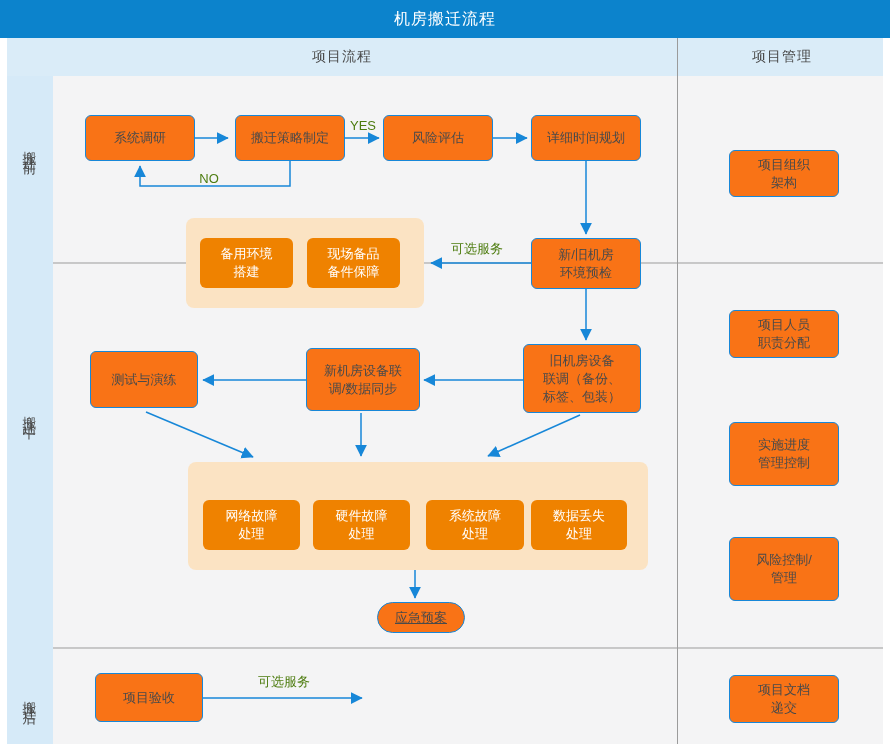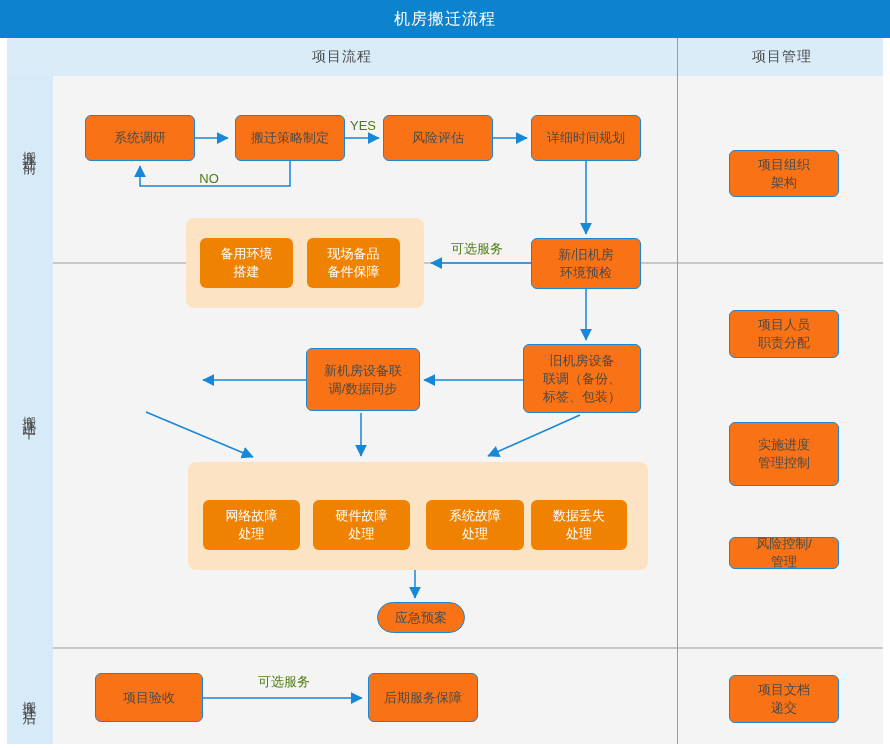--- a/index.html
+++ b/index.html
@@ -20,21 +20,21 @@
 
   .phase{position:absolute;writing-mode:vertical-rl;color:#4a4a4a;font-size:14px;
     letter-spacing:5px;transform:translate(-50%,-50%);white-space:nowrap;}
 
   svg.layer{position:absolute;left:0;top:0;z-index:1;}
   .vdivider{position:absolute;left:677px;top:38px;width:1px;height:706px;background:#9b9b9b;z-index:3;}
 
   .wbox{position:absolute;z-index:2;background:#f97316;border:1px solid #1787d8;border-radius:6px;
     color:#4a4a4a;font-size:13px;line-height:18px;display:flex;align-items:center;justify-content:center;
     text-align:center;white-space:pre-line;box-sizing:border-box;}
-  .pill{border-radius:16px;}
+  .pill{border-radius:16px;text-decoration:underline;}
   .ocontainer{position:absolute;z-index:2;background:#fbe3c3;border-radius:8px;}
   .obox{position:absolute;z-index:2;background:#ef8200;border-radius:6px;color:#ffffff;
     font-size:13px;line-height:18px;display:flex;align-items:center;justify-content:center;
     text-align:center;white-space:pre-line;box-sizing:border-box;}
   .elabel{position:absolute;z-index:2;color:#4d7c0f;font-size:13px;text-align:center;}
 </style>
 </head>
 <body>
 
 <div class="page">
@@ -98,31 +98,31 @@
   <div class="wbox" style="left:235px;top:115px;width:110px;height:46px;">搬迁策略制定</div>
   <div class="wbox" style="left:383px;top:115px;width:110px;height:46px;">风险评估</div>
   <div class="wbox" style="left:531px;top:115px;width:110px;height:46px;">详细时间规划</div>
   <div class="wbox" style="left:531px;top:238px;width:110px;height:51px;">新/旧机房
 环境预检</div>
   <div class="wbox" style="left:523px;top:344px;width:118px;height:69px;">旧机房设备
 联调（备份、
 标签、包装）</div>
   <div class="wbox" style="left:306px;top:348px;width:114px;height:63px;">新机房设备联
 调/数据同步</div>
+  <div class="wbox" style="left:90px;top:351px;width:108px;height:57px;">测试与演练</div>
   <div class="wbox pill" style="left:377px;top:602px;width:88px;height:31px;">应急预案</div>
   <div class="wbox" style="left:95px;top:673px;width:108px;height:49px;">项目验收</div>
-  <div class="wbox" style="left:368px;top:673px;width:110px;height:49px;">后期服务保障</div>
 
   <div class="wbox" style="left:729px;top:150px;width:110px;height:47px;">项目组织
 架构</div>
   <div class="wbox" style="left:729px;top:310px;width:110px;height:48px;">项目人员
 职责分配</div>
   <div class="wbox" style="left:729px;top:422px;width:110px;height:64px;">实施进度
 管理控制</div>
-  <div class="wbox" style="left:729px;top:537px;width:110px;height:32px;">风险控制/
+  <div class="wbox" style="left:729px;top:537px;width:110px;height:64px;">风险控制/
 管理</div>
   <div class="wbox" style="left:729px;top:675px;width:110px;height:48px;">项目文档
 递交</div>
 
   <div class="obox" style="left:200px;top:238px;width:93px;height:50px;">备用环境
 搭建</div>
   <div class="obox" style="left:307px;top:238px;width:93px;height:50px;">现场备品
 备件保障</div>
   <div class="obox" style="left:203px;top:500px;width:97px;height:50px;">网络故障
 处理</div>

